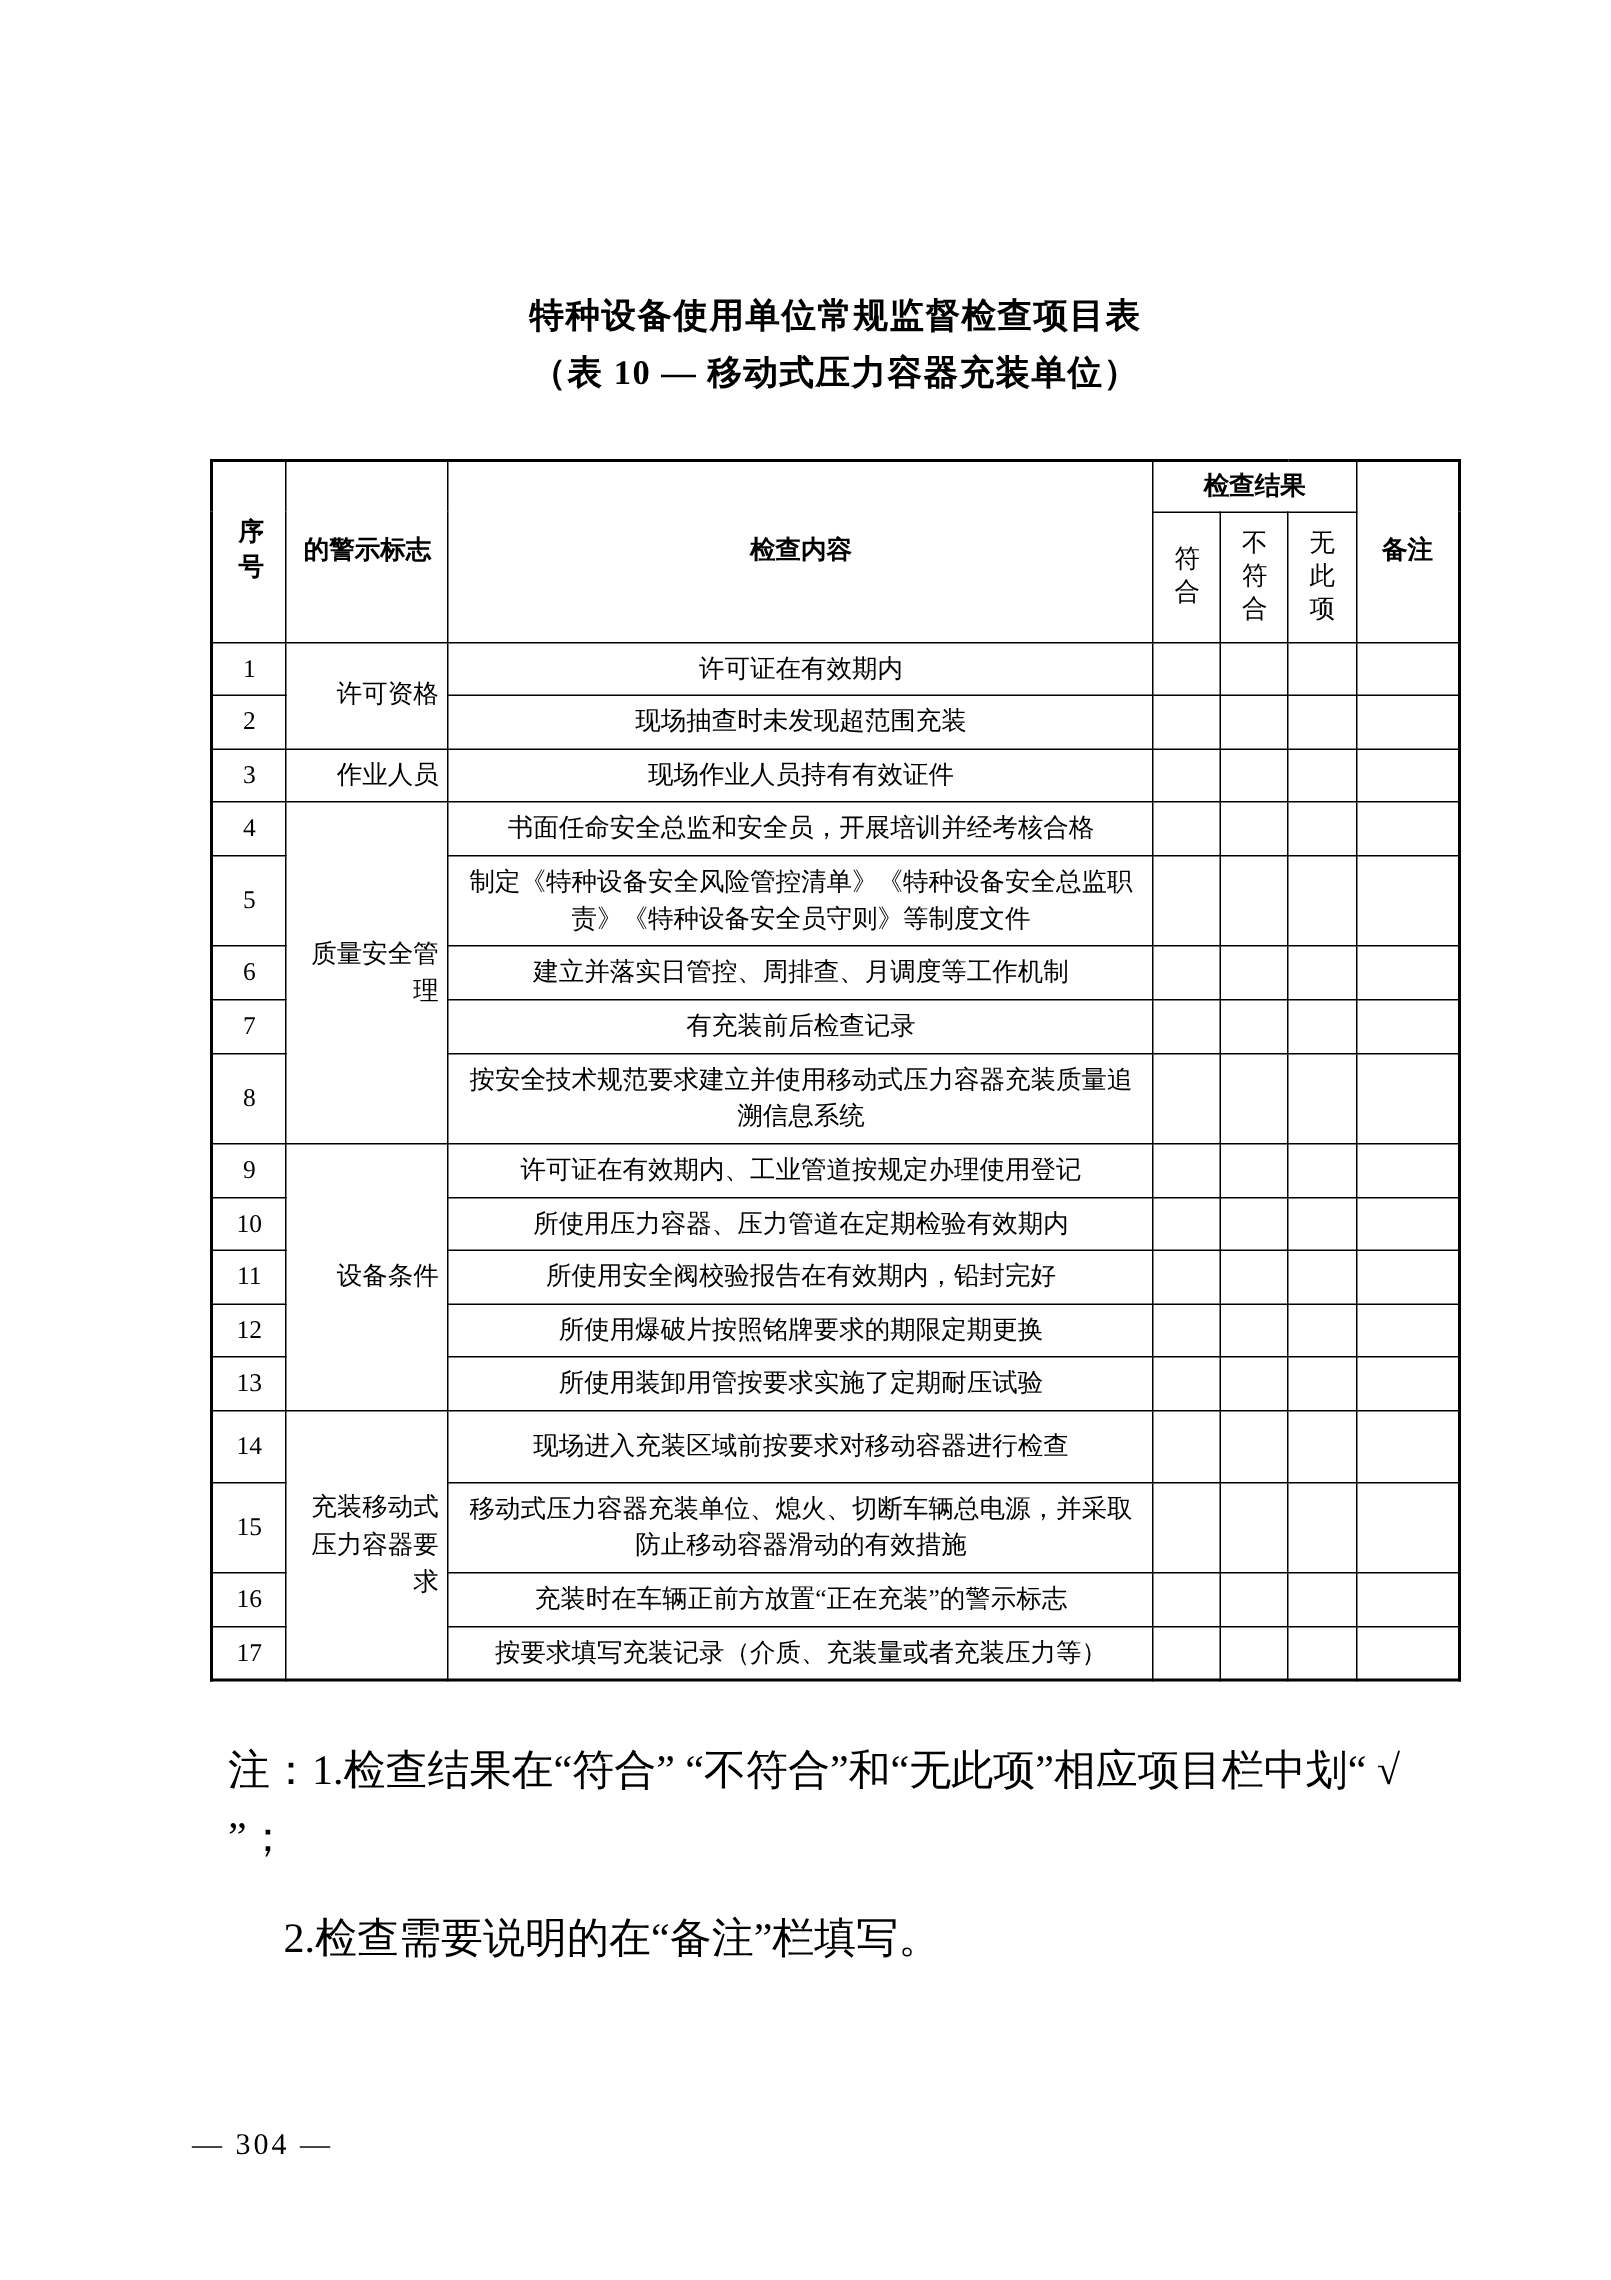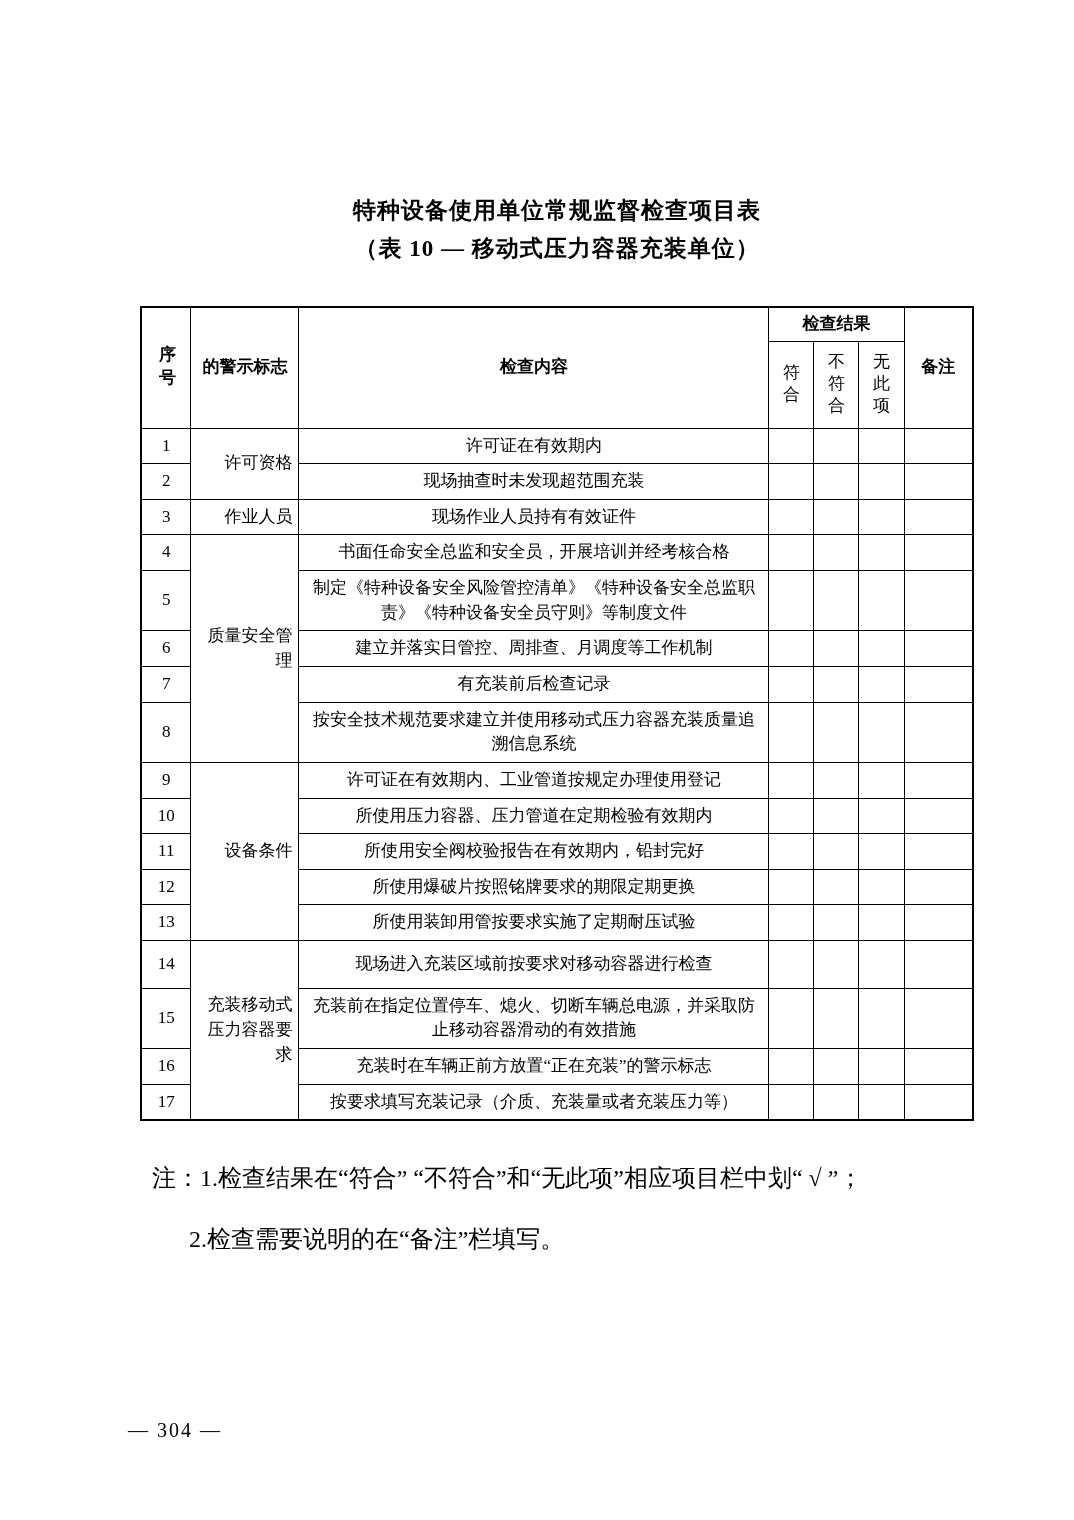--- a/index.html
+++ b/index.html
@@ -25,21 +25,21 @@
   }
   .check-table th{font-weight:bold;text-align:center;padding:4px 2px;}
   .check-table th.sub{font-weight:normal;height:78px;}
   .check-table .hdr-top{height:34px;}
   .vert{display:inline-block;width:1.15em;word-break:break-all;line-height:1.3;text-align:center;}
   .stack2{display:inline-block;width:1.15em;word-break:break-all;line-height:1.35;text-align:right;font-weight:bold;}
   td.cc{text-align:center;}
   td.group-cell{text-align:right;padding:5px 6px;}
   td.content-cell{text-align:center;padding:5px 10px;}
   tr.tall td{padding-top:11px;padding-bottom:11px;}
-  .notes{width:846px;margin:38px auto 0 auto;font-size:24px;line-height:1.6;}
+  .notes{width:846px;margin:38px auto 0 auto;font-size:28px;line-height:1.6;}
   .note-line{margin:0 0 22px 18px;}
   .note-line.indent{margin-left:55px;}
   .page-number{position:absolute;left:128px;bottom:78px;font-size:20px;letter-spacing:2px;}
 </style>
 </head>
 <body>
 
 <div class="page">
 
   <div class="title-block">
@@ -184,21 +184,21 @@
         <td class="cc">14</td>
         <td class="group-cell" rowspan="4">充装移动式压力容器要求</td>
         <td class="content-cell">现场进入充装区域前按要求对移动容器进行检查</td>
         <td></td>
         <td></td>
         <td></td>
         <td></td>
       </tr>
       <tr>
         <td class="cc">15</td>
-        <td class="content-cell">充装前在指定位置停车、熄火、切断车辆总电源，并采取防止移动容器滑动的有效措施</td>
+        <td class="content-cell">移动式压力容器充装单位、熄火、切断车辆总电源，并采取防止移动容器滑动的有效措施</td>
         <td></td>
         <td></td>
         <td></td>
         <td></td>
       </tr>
       <tr>
         <td class="cc">16</td>
         <td class="content-cell">充装时在车辆正前方放置“正在充装”的警示标志</td>
         <td></td>
         <td></td>

